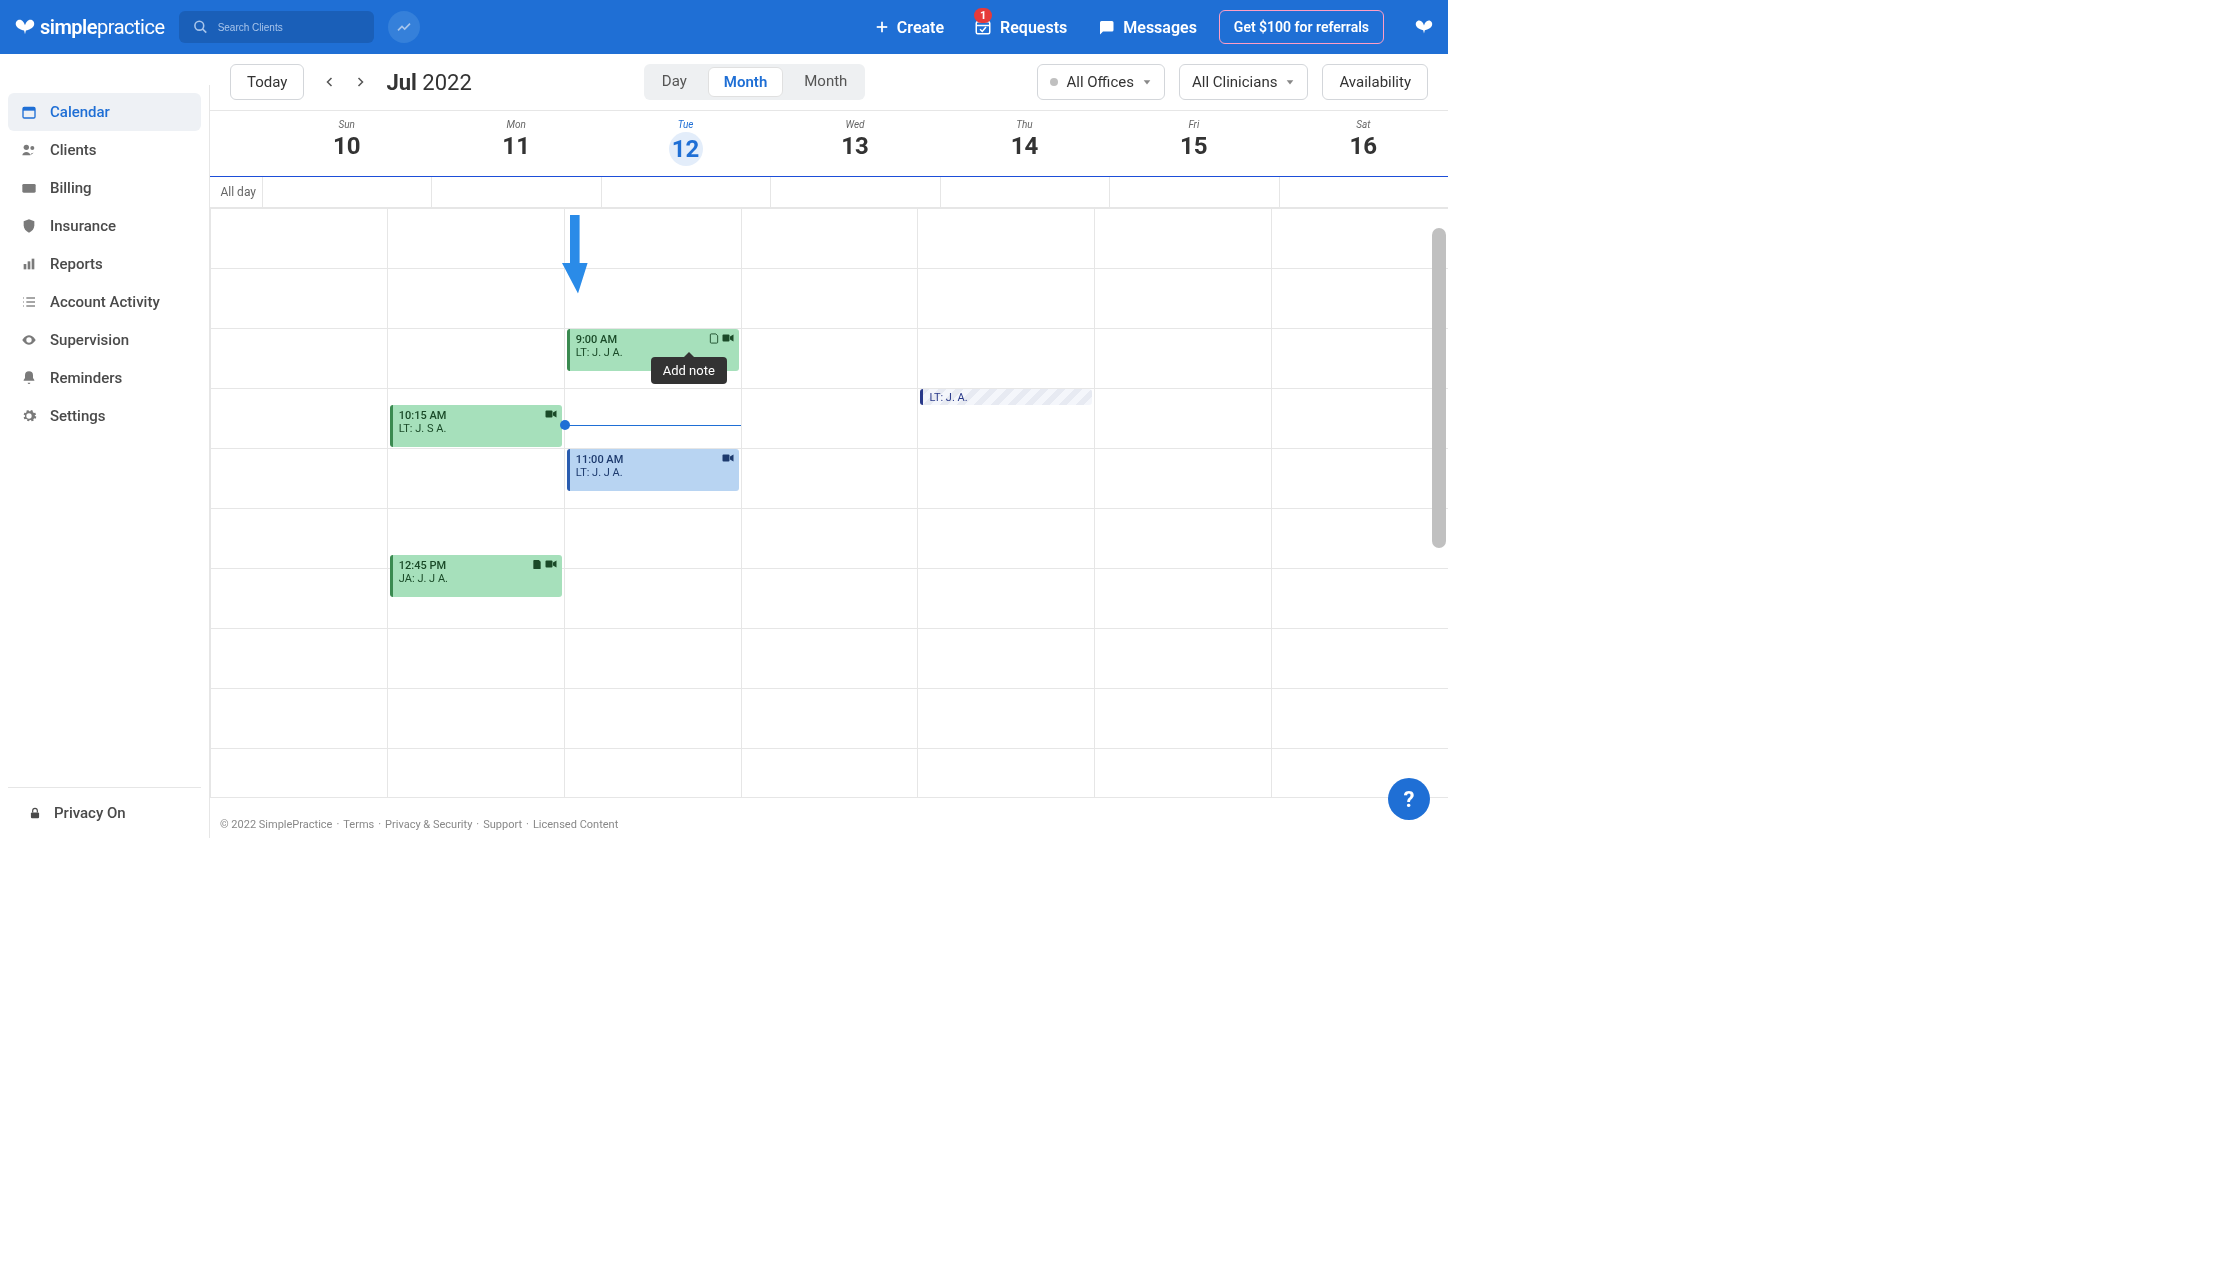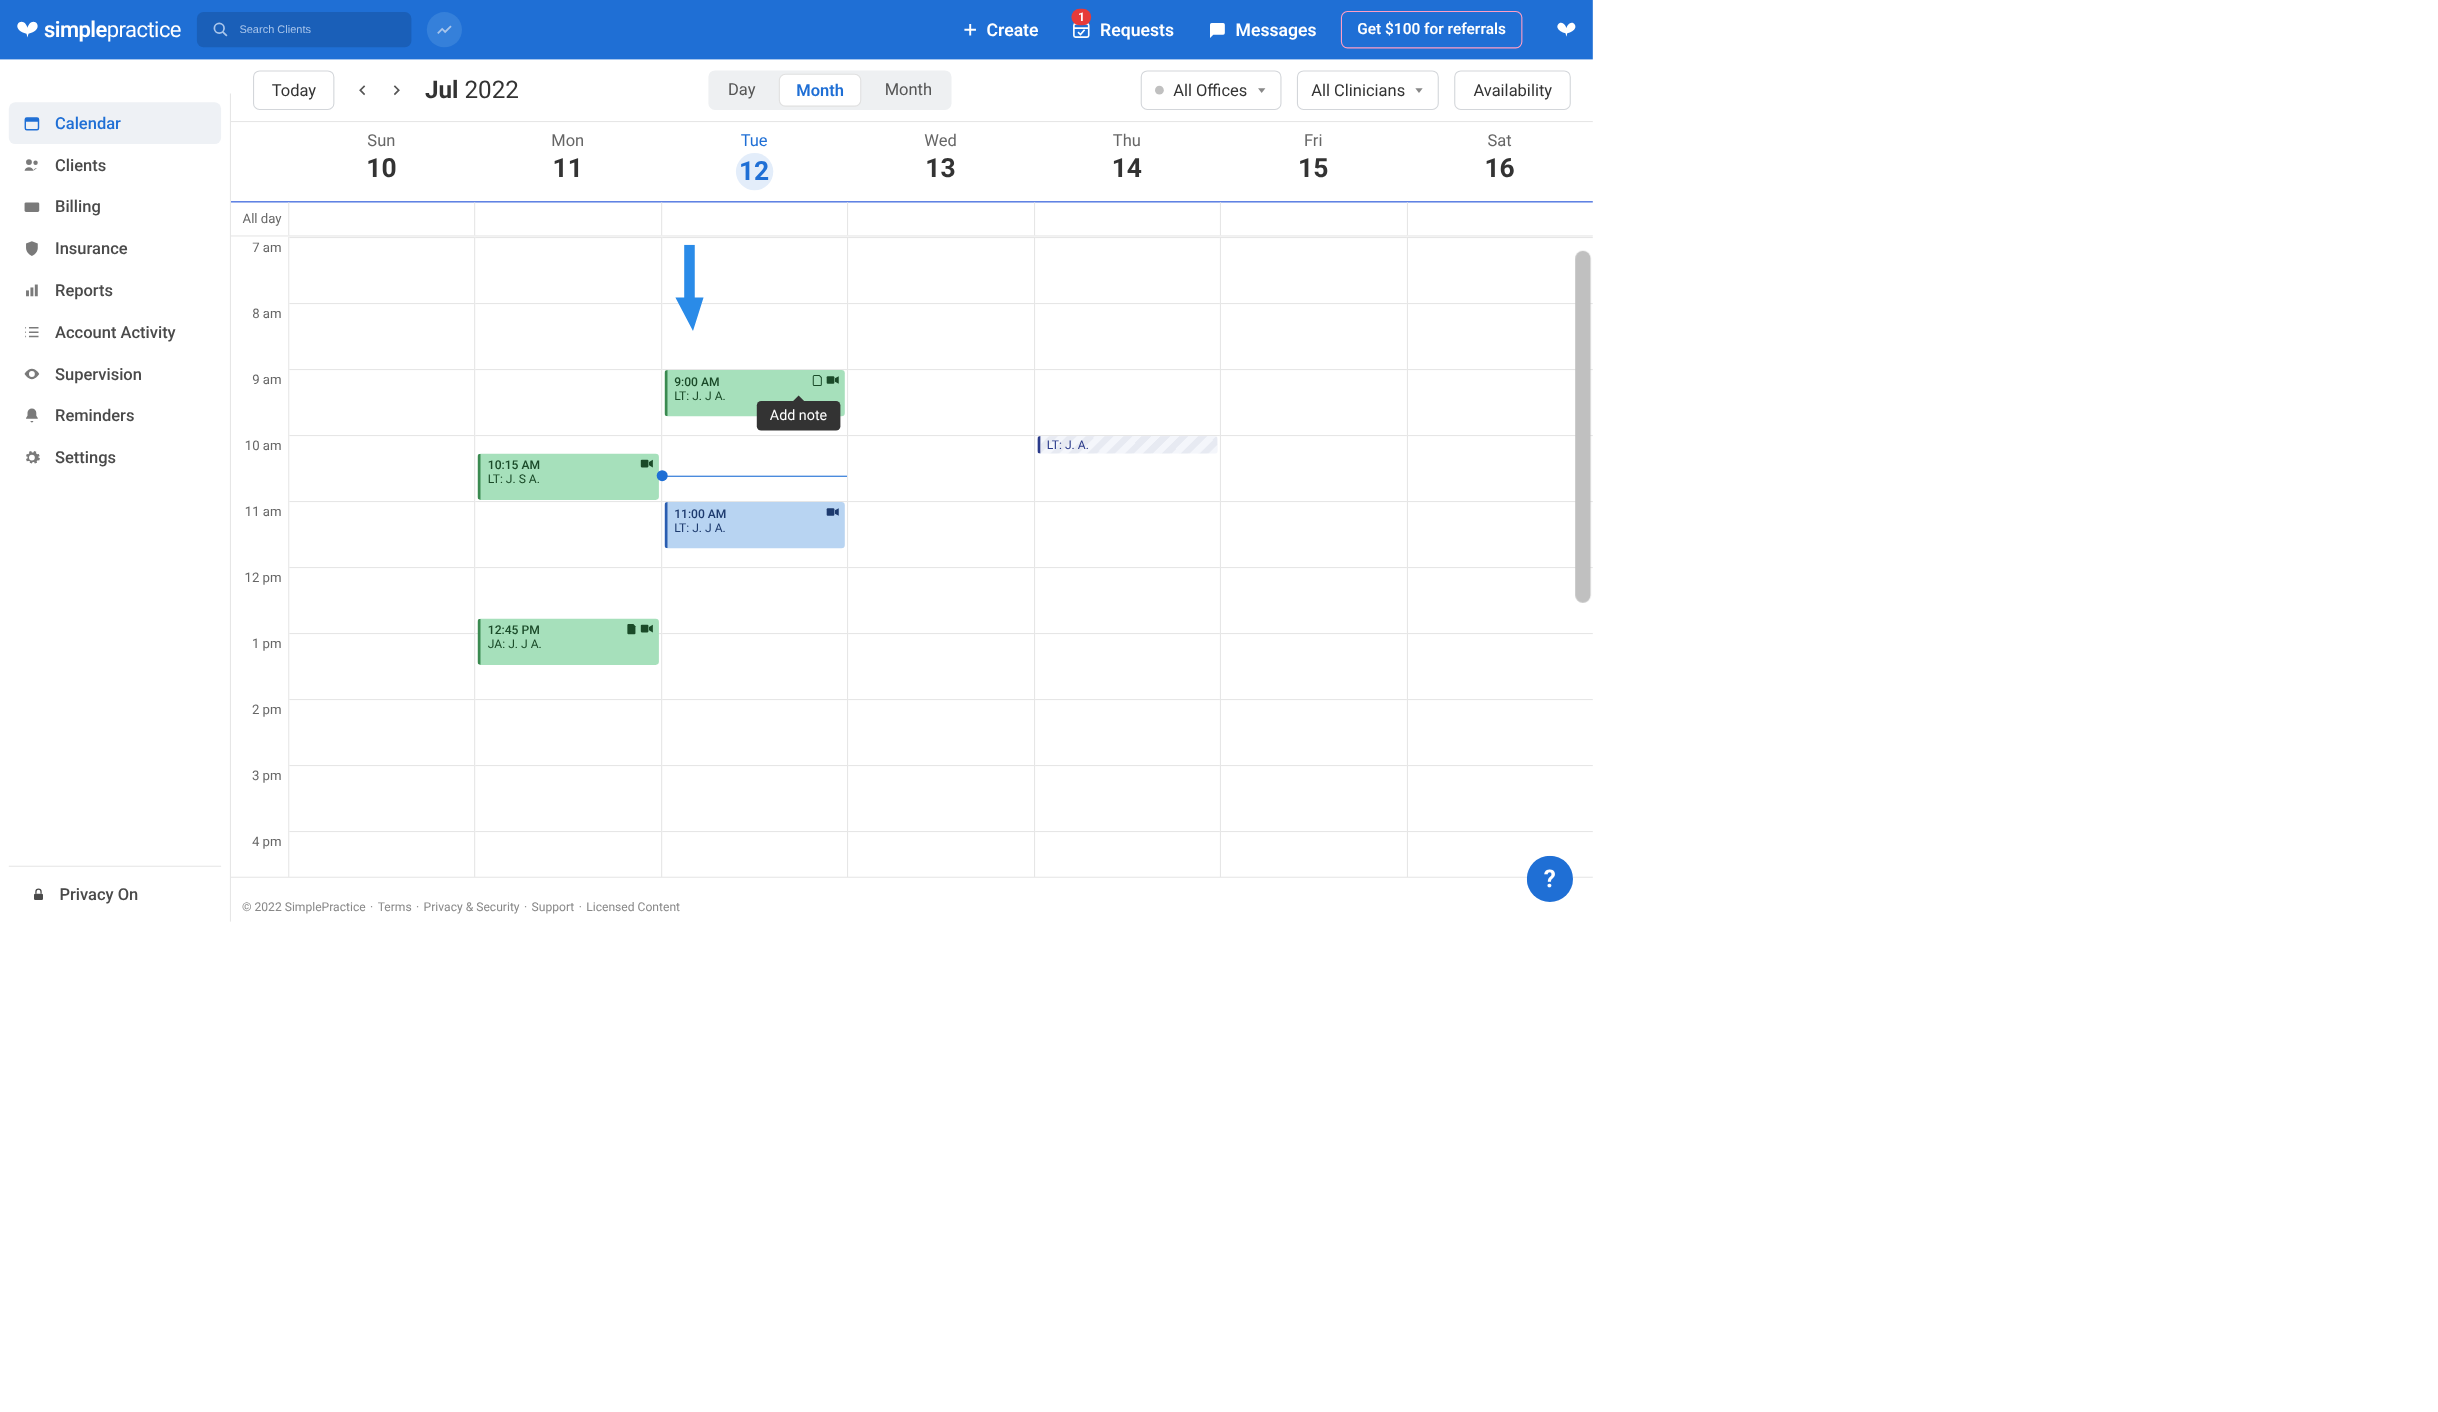--- a/index.html
+++ b/index.html
@@ -43,21 +43,21 @@
 .seg { display: flex; background: #eef0f2; border-radius: 6px; overflow: hidden; }
 .seg-item { padding: 8px 18px; font-size: 15px; cursor: pointer; color: #555; }
 .seg-item.active { background: #fff; color: #1f6fd5; font-weight: 600; border-radius: 6px; margin: 3px; padding: 5px 15px; border: 1px solid #e0e0e0; }
 .dropdown { border: 1px solid #d3d6da; border-radius: 6px; padding: 8px 12px; font-size: 15px; cursor: pointer; display: flex; align-items: center; gap: 8px; }
 .dot-gray { width: 8px; height: 8px; border-radius: 50%; background: #c0c0c0; }
 
 
 .day-row { display: flex; border-top: 1px solid #e6e6e6; }
 .gutter { width: 52px; }
 .day-col-h { flex: 1; text-align: center; padding: 8px 0 10px; }
-.day-name { font-size: 15px; color: #666; }
+.day-name { font-size: 10px; color: #666; font-style: italic; }
 .day-num { font-size: 24px; font-weight: 700; color: #333; margin-top: 2px; }
 .day-col-h.today .day-name { color: #1f6fd5; }
 .day-col-h.today .day-num { color: #1f6fd5; }
 .day-col-h.today .day-num span { background: #e3edfa; border-radius: 50%; display: inline-block; width: 34px; height: 34px; line-height: 34px; }
 
 
 .allday-row { display: flex; border-top: 1px solid #1d4ed8; border-bottom: 1px solid #e6e6e6; }
 .allday-label { width: 52px; font-size: 12px; color: #666; text-align: right; padding: 8px 6px 8px 0; }
 .allday-cell { flex: 1; border-left: 1px solid #e6e6e6; height: 30px; }
 
@@ -325,33 +325,20 @@
           <div class="allday-cell"></div>
           <div class="allday-cell"></div>
           <div class="allday-cell"></div>
           <div class="allday-cell"></div>
           <div class="allday-cell"></div>
           <div class="allday-cell"></div>
       </div>
 
       <div class="grid-wrap">
         <div class="grid-inner">
-          <div class="time-col">
-            <div style="height:10px"></div>
-            <div class="time-label">7 am</div>
-            <div class="time-label">8 am</div>
-            <div class="time-label">9 am</div>
-            <div class="time-label">10 am</div>
-            <div class="time-label">11 am</div>
-            <div class="time-label">12 pm</div>
-            <div class="time-label">1 pm</div>
-            <div class="time-label">2 pm</div>
-            <div class="time-label">3 pm</div>
-            <div class="time-label">4 pm</div>
-          </div>
           <div class="day-cols">
             <div class="day-col">
                 <div class="hour-line"></div>
                 <div class="hour-line"></div>
                 <div class="hour-line"></div>
                 <div class="hour-line"></div>
                 <div class="hour-line"></div>
                 <div class="hour-line"></div>
                 <div class="hour-line"></div>
                 <div class="hour-line"></div>

